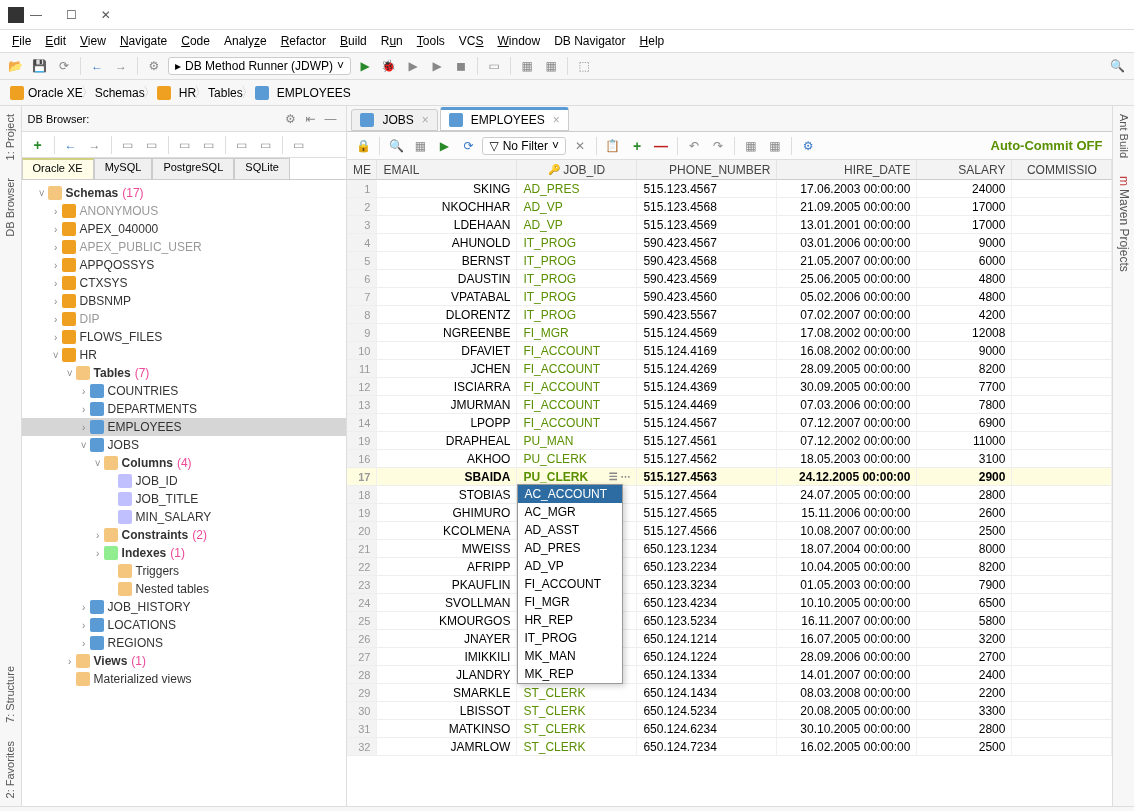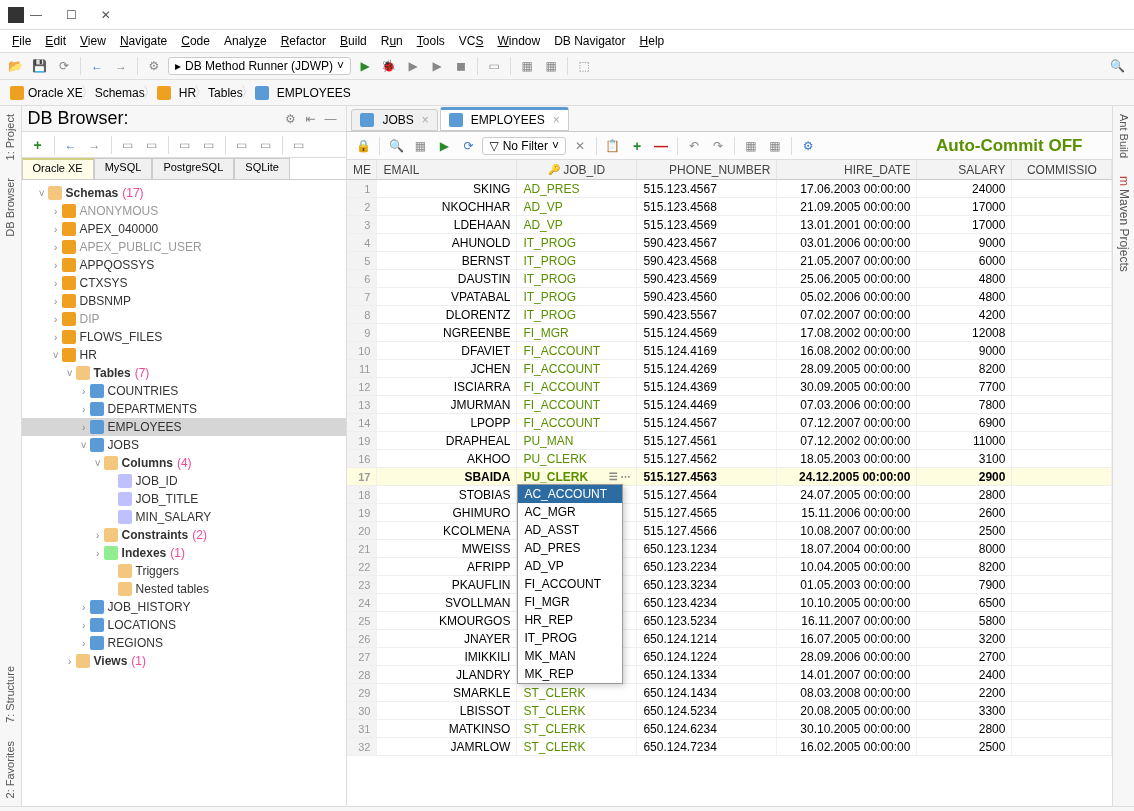--- a/index.html
+++ b/index.html
@@ -22,21 +22,21 @@
 .db-icon { width: 14px; height: 14px; background: #f0a020; border-radius: 2px; }
 .tbl-icon { width: 14px; height: 14px; background: #5a9bd5; border-radius: 2px; }
 .main-area { display: flex; height: 700px; }
 .left-strip { width: 22px; background: #f7f7f7; border-right: 1px solid #ddd; display: flex; flex-direction: column; align-items: center; justify-content: space-between; padding: 4px 0; }
 .left-strip-top, .left-strip-bot { display: flex; flex-direction: column; gap: 10px; }
 .vtab { writing-mode: vertical-rl; transform: rotate(180deg); font-size: 11px; cursor: pointer; padding: 4px 2px; color: #555; white-space: nowrap; }
 .right-strip { width: 22px; background: #f7f7f7; border-left: 1px solid #ddd; display: flex; flex-direction: column; align-items: center; padding: 4px 0; gap: 10px; }
 .vtab-r { writing-mode: vertical-rl; font-size: 11px; cursor: pointer; padding: 4px 2px; color: #555; white-space: nowrap; }
 .browser-panel { width: 333px; border-right: 1px solid #ddd; display: flex; flex-direction: column; background: #fff; }
 .panel-header { height: 26px; display: flex; align-items: center; padding: 0 6px; background: #f7f7f7; border-bottom: 1px solid #ddd; }
-.panel-header-title { flex: 1; font-size: 18px; }
+.panel-header-title { flex: 1; font-size: 11px; }
 .panel-toolbar { height: 26px; display: flex; align-items: center; padding: 0 6px; gap: 4px; border-bottom: 1px solid #ddd; }
 .conn-tabs { height: 22px; display: flex; border-bottom: 1px solid #ccc; }
 .conn-tab { padding: 2px 10px; border: 1px solid #ccc; border-bottom: none; background: #f0f0f0; cursor: pointer; font-size: 11px; }
 .conn-tab.active { background: #fffde7; border-top: 2px solid #d0d080; }
 .tree { flex: 1; overflow: auto; padding: 4px 0; font-size: 12px; }
 .tree-row { display: flex; align-items: center; height: 18px; cursor: pointer; white-space: nowrap; }
 .tree-row.selected { background: #d6d6d6; }
 .tree-indent { display: inline-block; }
 .tree-arrow { width: 12px; display: inline-block; color: #888; font-size: 10px; text-align: center; }
 .tree-icon { width: 14px; height: 14px; margin-right: 4px; display: inline-block; }
@@ -47,21 +47,21 @@
 .tree-label { color: #333; }
 .tree-label.dim { color: #999; }
 .tree-count { color: #ec4899; margin-left: 4px; }
 .editor-area { flex: 1; display: flex; flex-direction: column; }
 .editor-tabs { height: 26px; display: flex; align-items: flex-end; background: #f7f7f7; border-bottom: 1px solid #ccc; padding-left: 4px; }
 .etab { display: flex; align-items: center; gap: 4px; padding: 3px 8px; border: 1px solid #ccc; margin-right: 2px; background: #f0f0f0; cursor: pointer; font-size: 12px; border-top-left-radius: 3px; border-top-right-radius: 3px; }
 .etab.active { background: #fff; border-top: 3px solid #5a9bd5; }
 .etab-close { color: #aaa; cursor: pointer; margin-left: 4px; }
 .grid-toolbar { height: 28px; display: flex; align-items: center; padding: 0 6px; gap: 4px; border-bottom: 1px solid #ddd; background: #fcfcfc; }
 .filter-combo { display: flex; align-items: center; gap: 4px; padding: 1px 6px; border: 1px solid #ccc; background: #fff; border-radius: 3px; cursor: pointer; font-size: 11px; }
-.auto-commit { margin-left: auto; margin-right: 24px; color: #5a9000; font-weight: 600; font-size: 17px; }
+.auto-commit { margin-left: auto; margin-right: 4px; color: #5a9000; font-weight: 600; font-size: 13px; }
 .grid-container { flex: 1; overflow: hidden; position: relative; }
 .grid { display: grid; grid-template-columns: 30px 140px 120px 140px 140px 95px 100px; font-size: 12px; }
 .ghdr { background: #f3f3f3; border-bottom: 1px solid #ccc; border-right: 1px solid #e5e5e5; padding: 2px 6px; font-weight: 400; color: #444; text-align: center; height: 20px; display: flex; align-items: center; justify-content: center; position: relative; }
 .ghdr.left { justify-content: flex-start; }
 .ghdr.right { justify-content: flex-end; }
 .gcell { border-bottom: 1px solid #eee; border-right: 1px solid #f0f0f0; padding: 0 6px; height: 18px; display: flex; align-items: center; overflow: hidden; white-space: nowrap; }
 .gcell.rownum { background: #f3f3f3; color: #999; justify-content: flex-end; font-size: 11px; }
 .gcell.num { justify-content: flex-end; }
 .gcell.job { color: #5a9000; }
 .gcell.sel { background: #fffde0; font-weight: bold; }
@@ -358,20 +358,26 @@
           <span class="tree-icon tbl-icon"></span>
           <span class="tree-label ">REGIONS</span>
         </div>
         <div class="tree-row">
           <span class="tree-indent" style="width:42px"></span>
           <span class="tree-arrow">›</span>
           <span class="tree-icon folder-icon"></span>
           <span class="tree-label "><b>Views</b></span>
           <span class="tree-count">(1)</span>
         </div>
+        <div class="tree-row">
+          <span class="tree-indent" style="width:42px"></span>
+          <span class="tree-arrow"></span>
+          <span class="tree-icon folder-icon"></span>
+          <span class="tree-label ">Materialized views</span>
+        </div>
       </div>
   </div>
 
   <div class="editor-area">
     <div class="editor-tabs" id="etabs">
         <div class="etab">
           <span class="tbl-icon tree-icon"></span>
           <span>JOBS</span>
           <span class="etab-close">×</span>
         </div>

